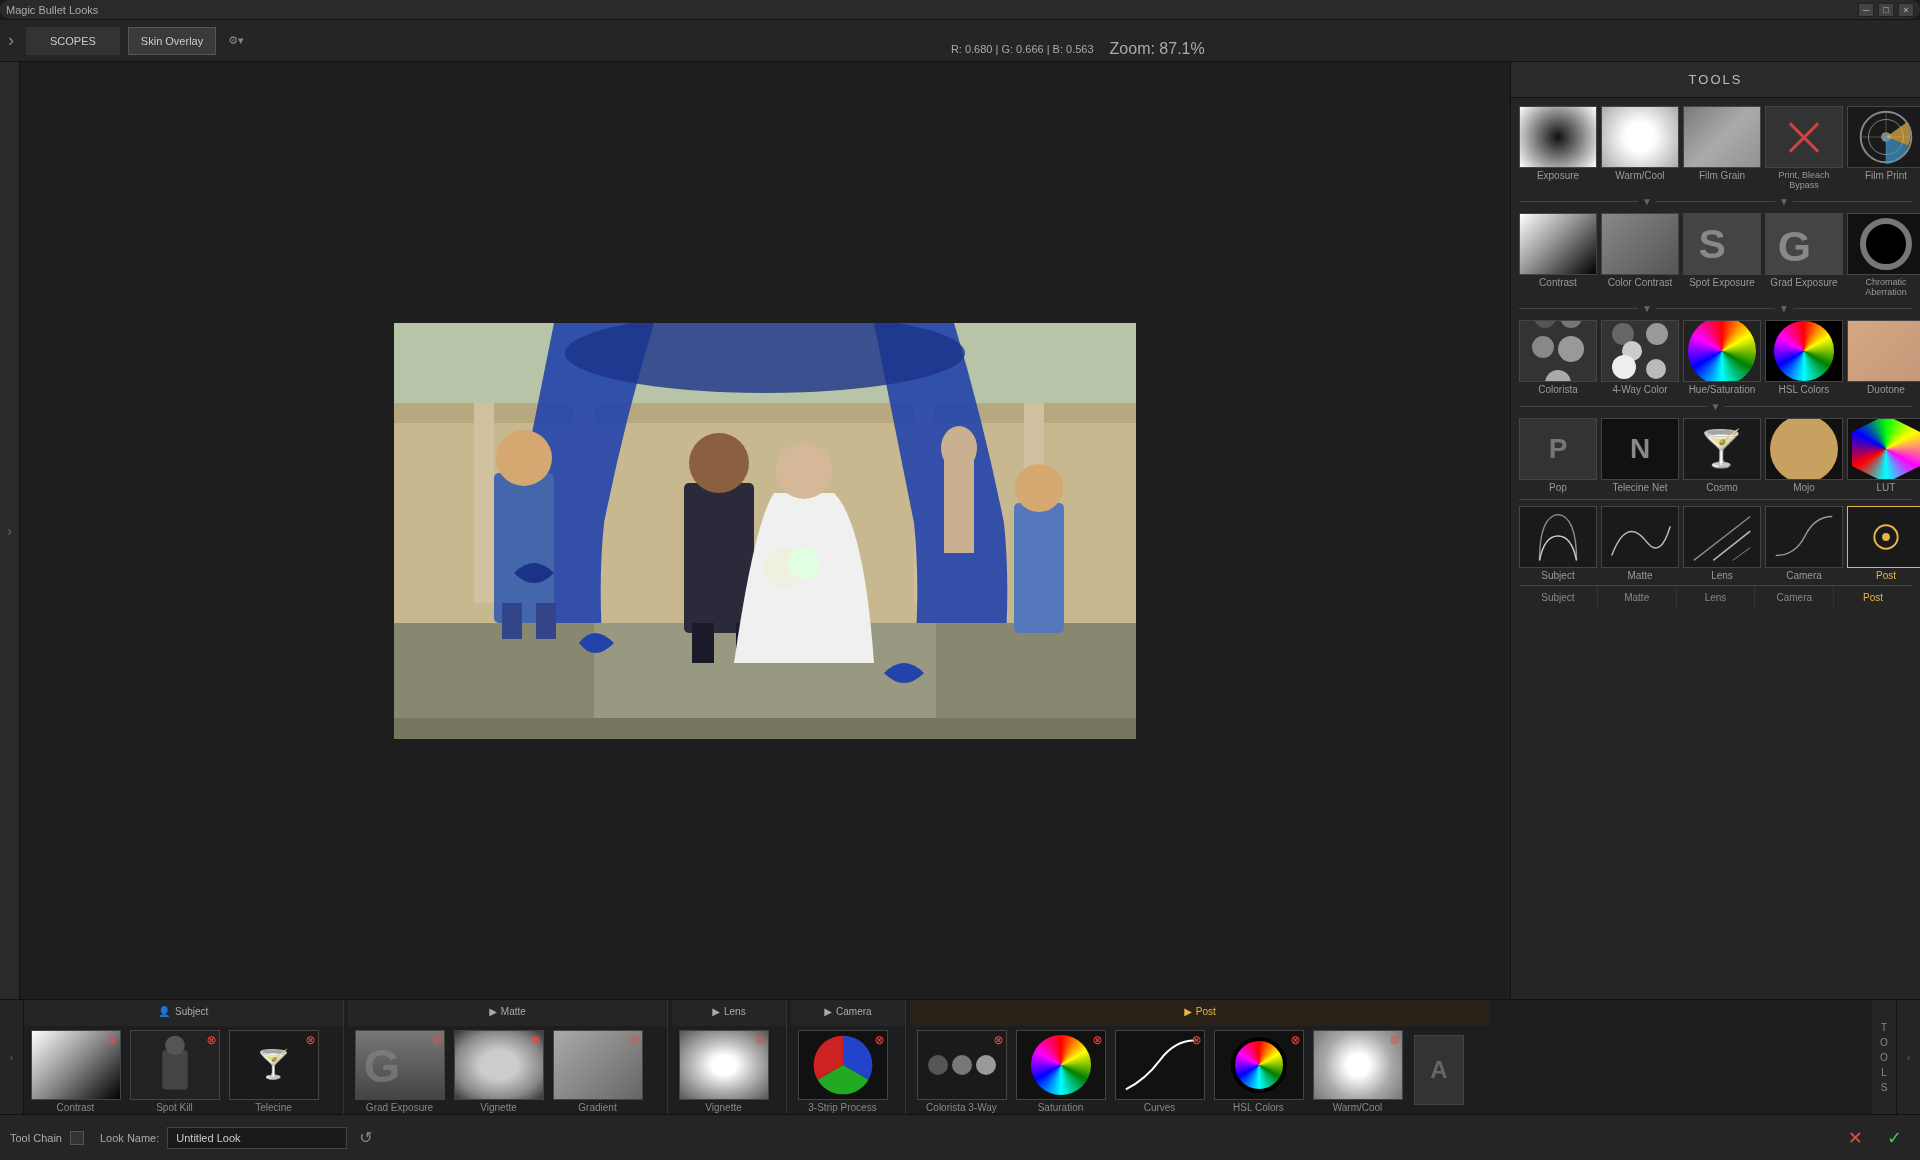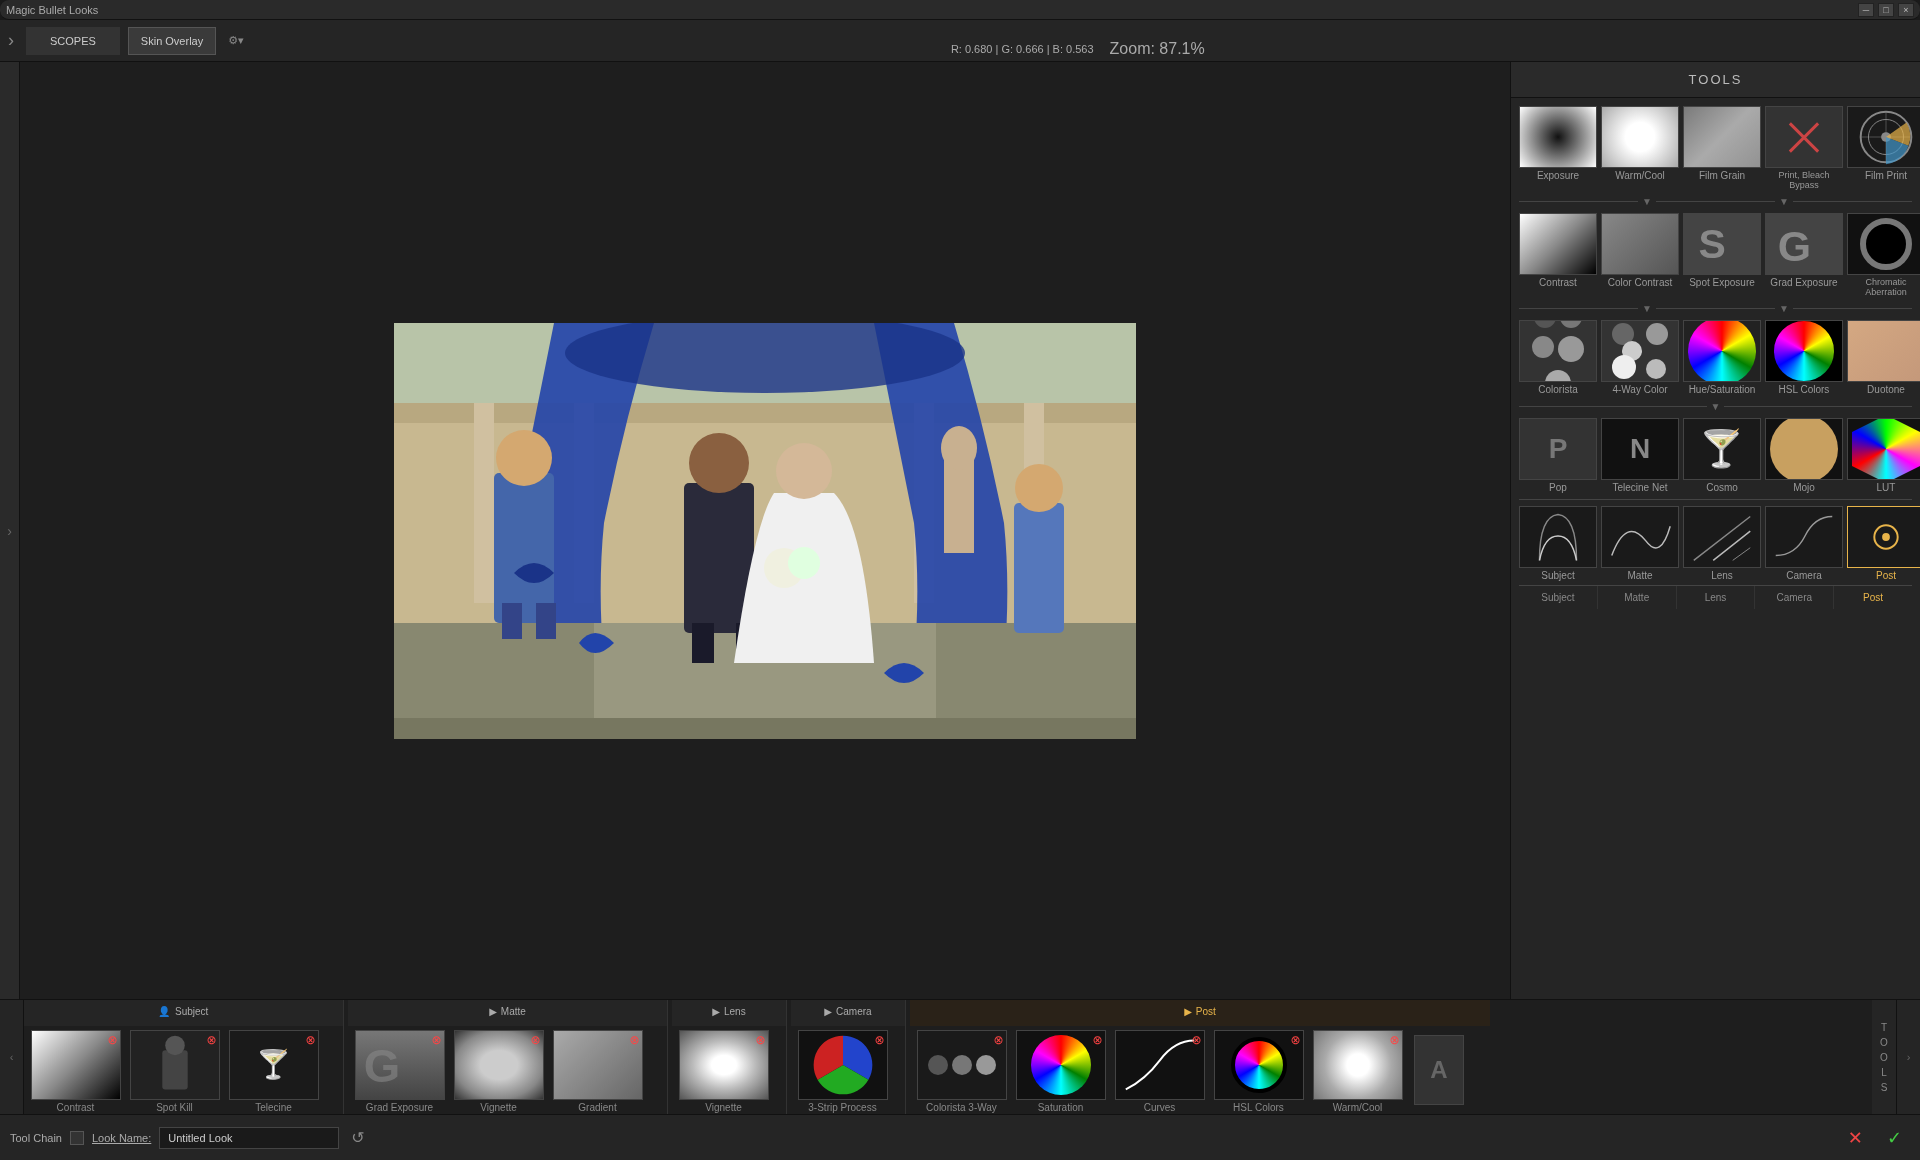--- a/index.html
+++ b/index.html
@@ -309,21 +309,21 @@
       gap: 8px;
     }
 
     #tool-chain-label { color: #aaa; font-size: 11px; }
     #tool-chain-check {
       width: 14px; height: 14px;
       border: 1px solid #555;
       background: #333;
       cursor: pointer;
     }
-    #look-name-label { color: #aaa; font-size: 11px; text-decoration: underline; }
+    #look-name-label { color: #aaa; margin-left: 8px; font-size: 11px; }
     #look-name-input {
       background: #1a1a1a;
       border: 1px solid #444;
       color: #ccc;
       padding: 3px 8px;
       font-size: 11px;
       width: 180px;
       height: 22px;
     }
     #footer-reset {

